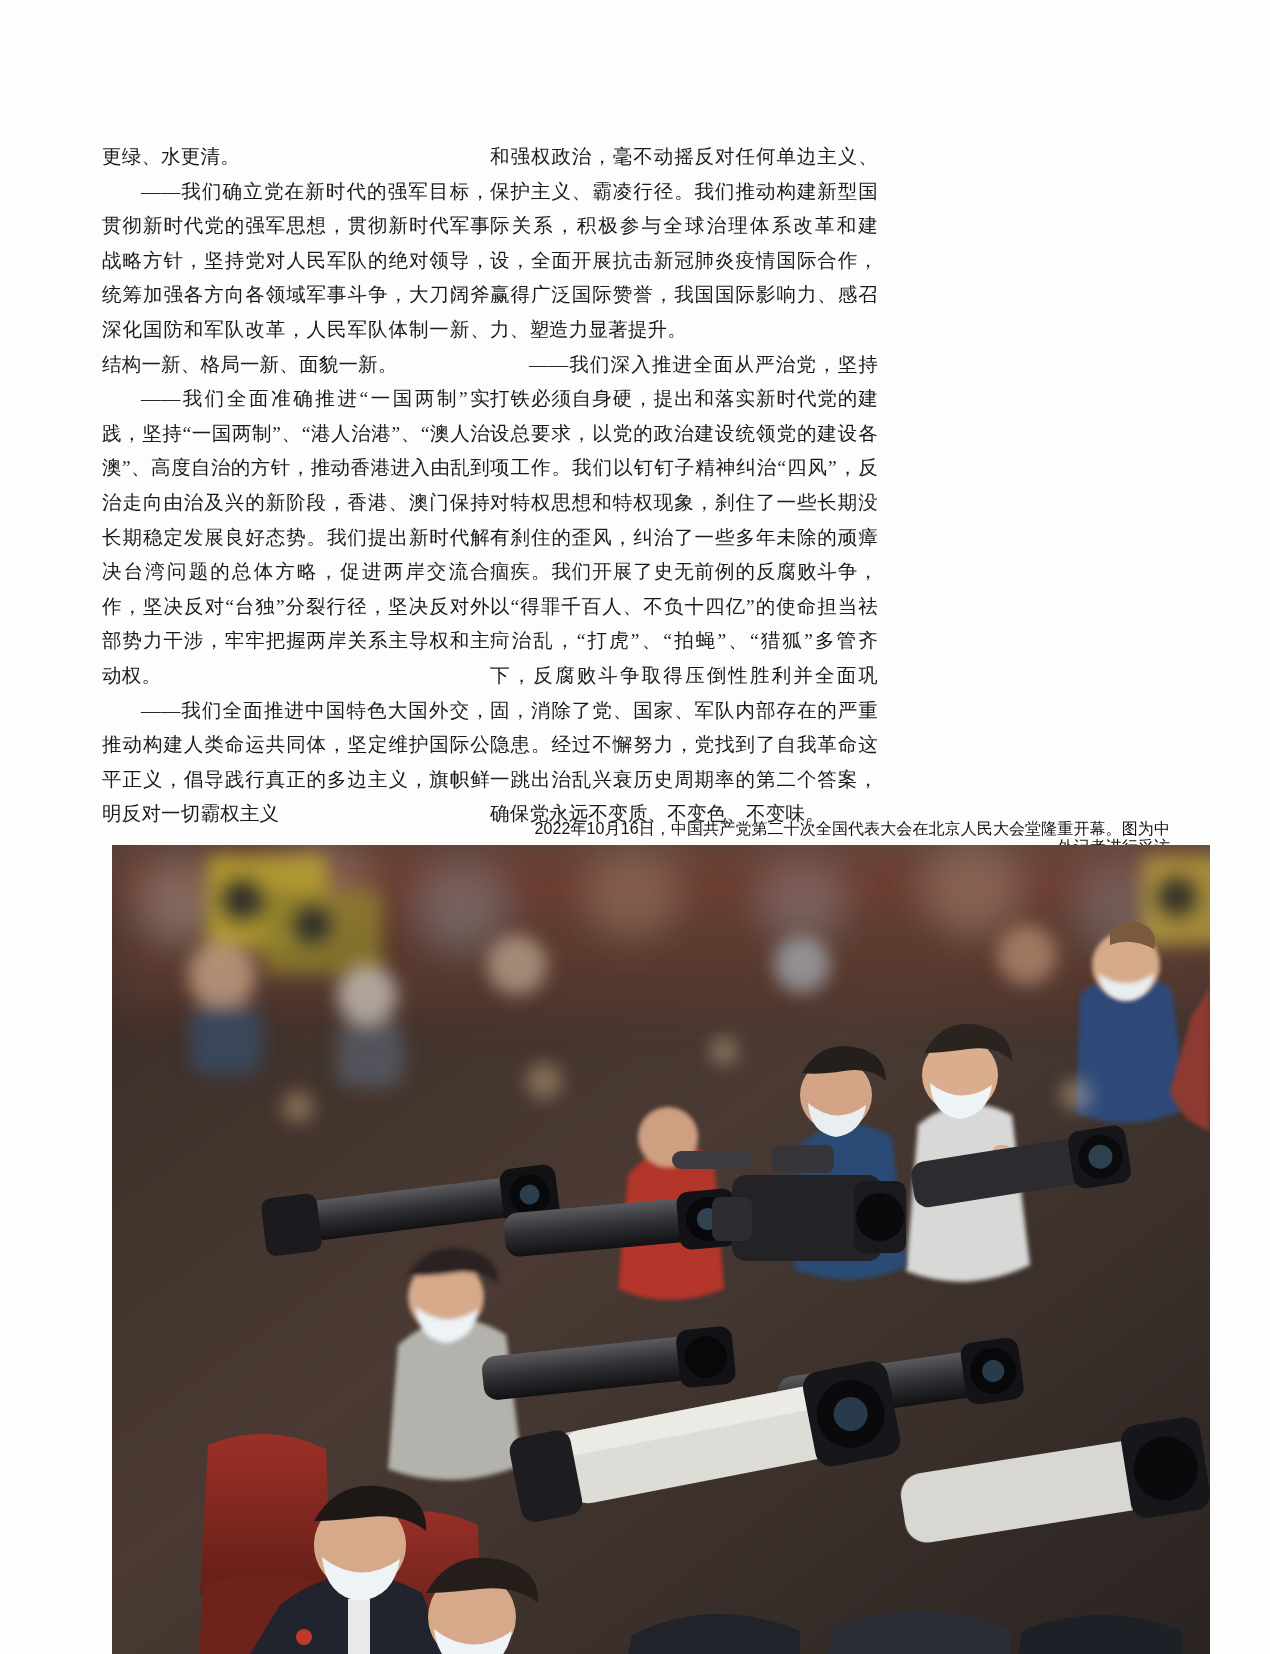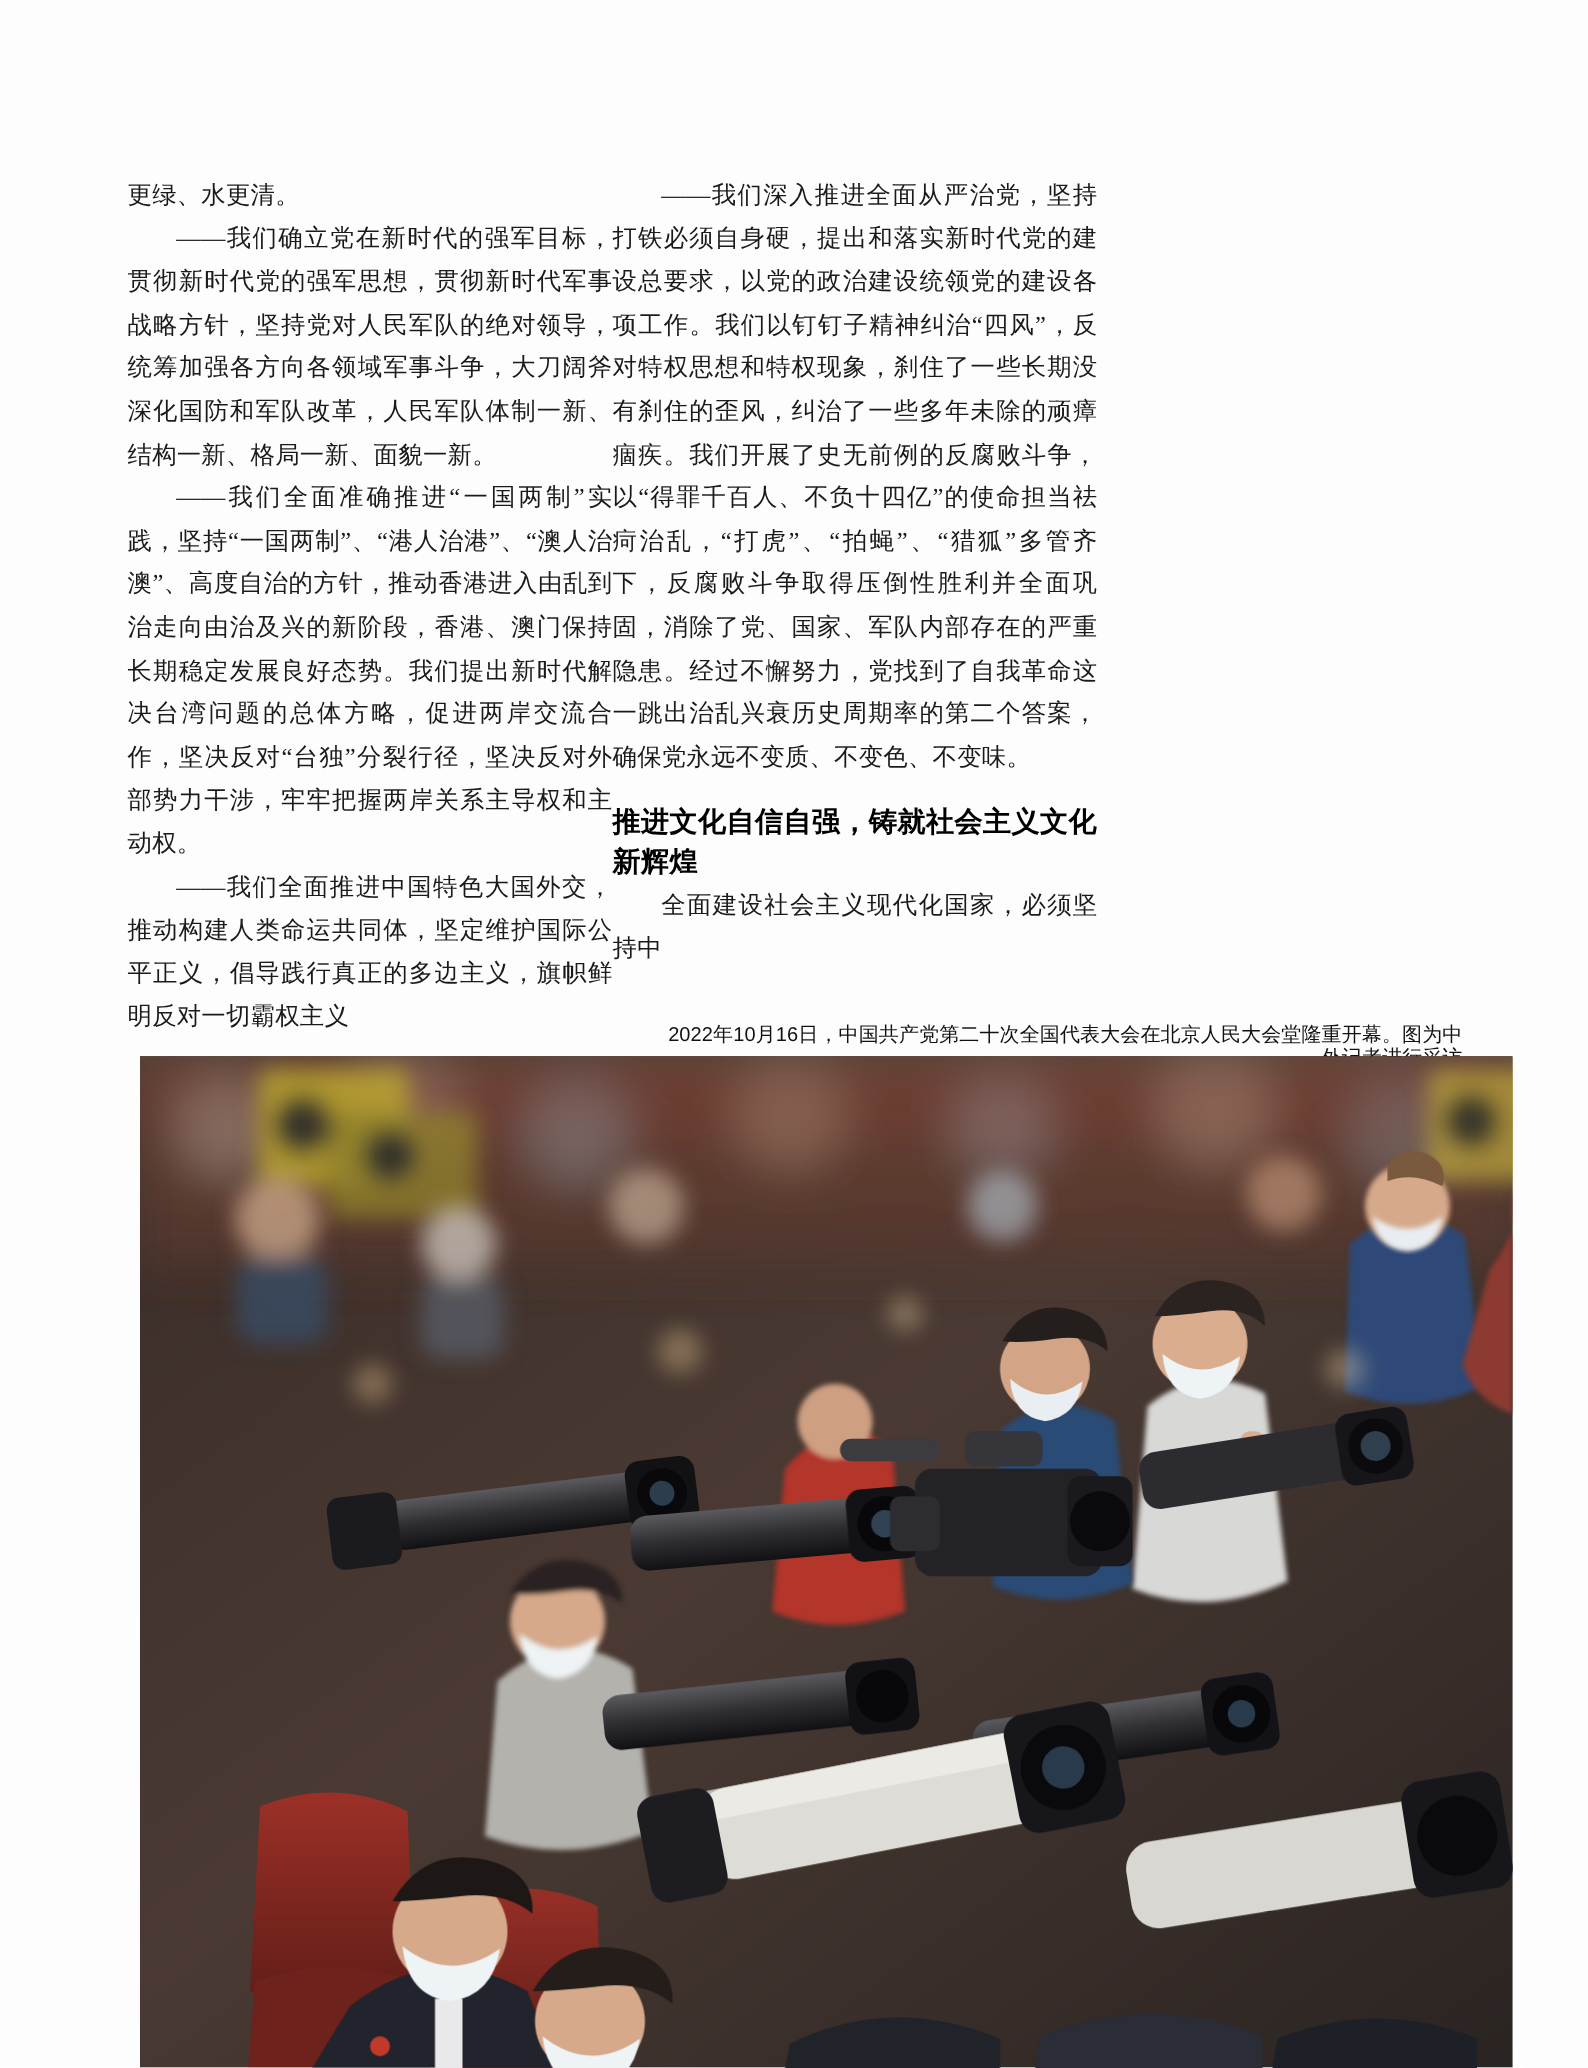--- a/index.html
+++ b/index.html
@@ -91,20 +91,21 @@
   <div class="columns">
 
     <div class="col">
       <p>更绿、水更清。</p>
       <p class="indent">——我们确立党在新时代的强军目标，贯彻新时代党的强军思想，贯彻新时代军事战略方针，坚持党对人民军队的绝对领导，统筹加强各方向各领域军事斗争，大刀阔斧深化国防和军队改革，人民军队体制一新、结构一新、格局一新、面貌一新。</p>
       <p class="indent">——我们全面准确推进“一国两制”实践，坚持“一国两制”、“港人治港”、“澳人治澳”、高度自治的方针，推动香港进入由乱到治走向由治及兴的新阶段，香港、澳门保持长期稳定发展良好态势。我们提出新时代解决台湾问题的总体方略，促进两岸交流合作，坚决反对“台独”分裂行径，坚决反对外部势力干涉，牢牢把握两岸关系主导权和主动权。</p>
       <p class="indent">——我们全面推进中国特色大国外交，推动构建人类命运共同体，坚定维护国际公平正义，倡导践行真正的多边主义，旗帜鲜明反对一切霸权主义</p>
     </div>
 
     <div class="col">
+      <p>和强权政治，毫不动摇反对任何单边主义、保护主义、霸凌行径。我们推动构建新型国际关系，积极参与全球治理体系改革和建设，全面开展抗击新冠肺炎疫情国际合作，赢得广泛国际赞誉，我国国际影响力、感召力、塑造力显著提升。</p>
       <p class="indent">——我们深入推进全面从严治党，坚持打铁必须自身硬，提出和落实新时代党的建设总要求，以党的政治建设统领党的建设各项工作。我们以钉钉子精神纠治“四风”，反对特权思想和特权现象，刹住了一些长期没有刹住的歪风，纠治了一些多年未除的顽瘴痼疾。我们开展了史无前例的反腐败斗争，以“得罪千百人、不负十四亿”的使命担当祛疴治乱，“打虎”、“拍蝇”、“猎狐”多管齐下，反腐败斗争取得压倒性胜利并全面巩固，消除了党、国家、军队内部存在的严重隐患。经过不懈努力，党找到了自我革命这一跳出治乱兴衰历史周期率的第二个答案，确保党永远不变质、不变色、不变味。</p>
       <h2 class="section-title">推进文化自信自强，铸就社会主义文化新辉煌</h2>
       <p class="indent">全面建设社会主义现代化国家，必须坚持中</p>
     </div>
 
   </div>
 
   <div class="caption">2022年10月16日，中国共产党第二十次全国代表大会在北京人民大会堂隆重开幕。图为中外记者进行采访</div>
 
   <div class="photo-frame">

